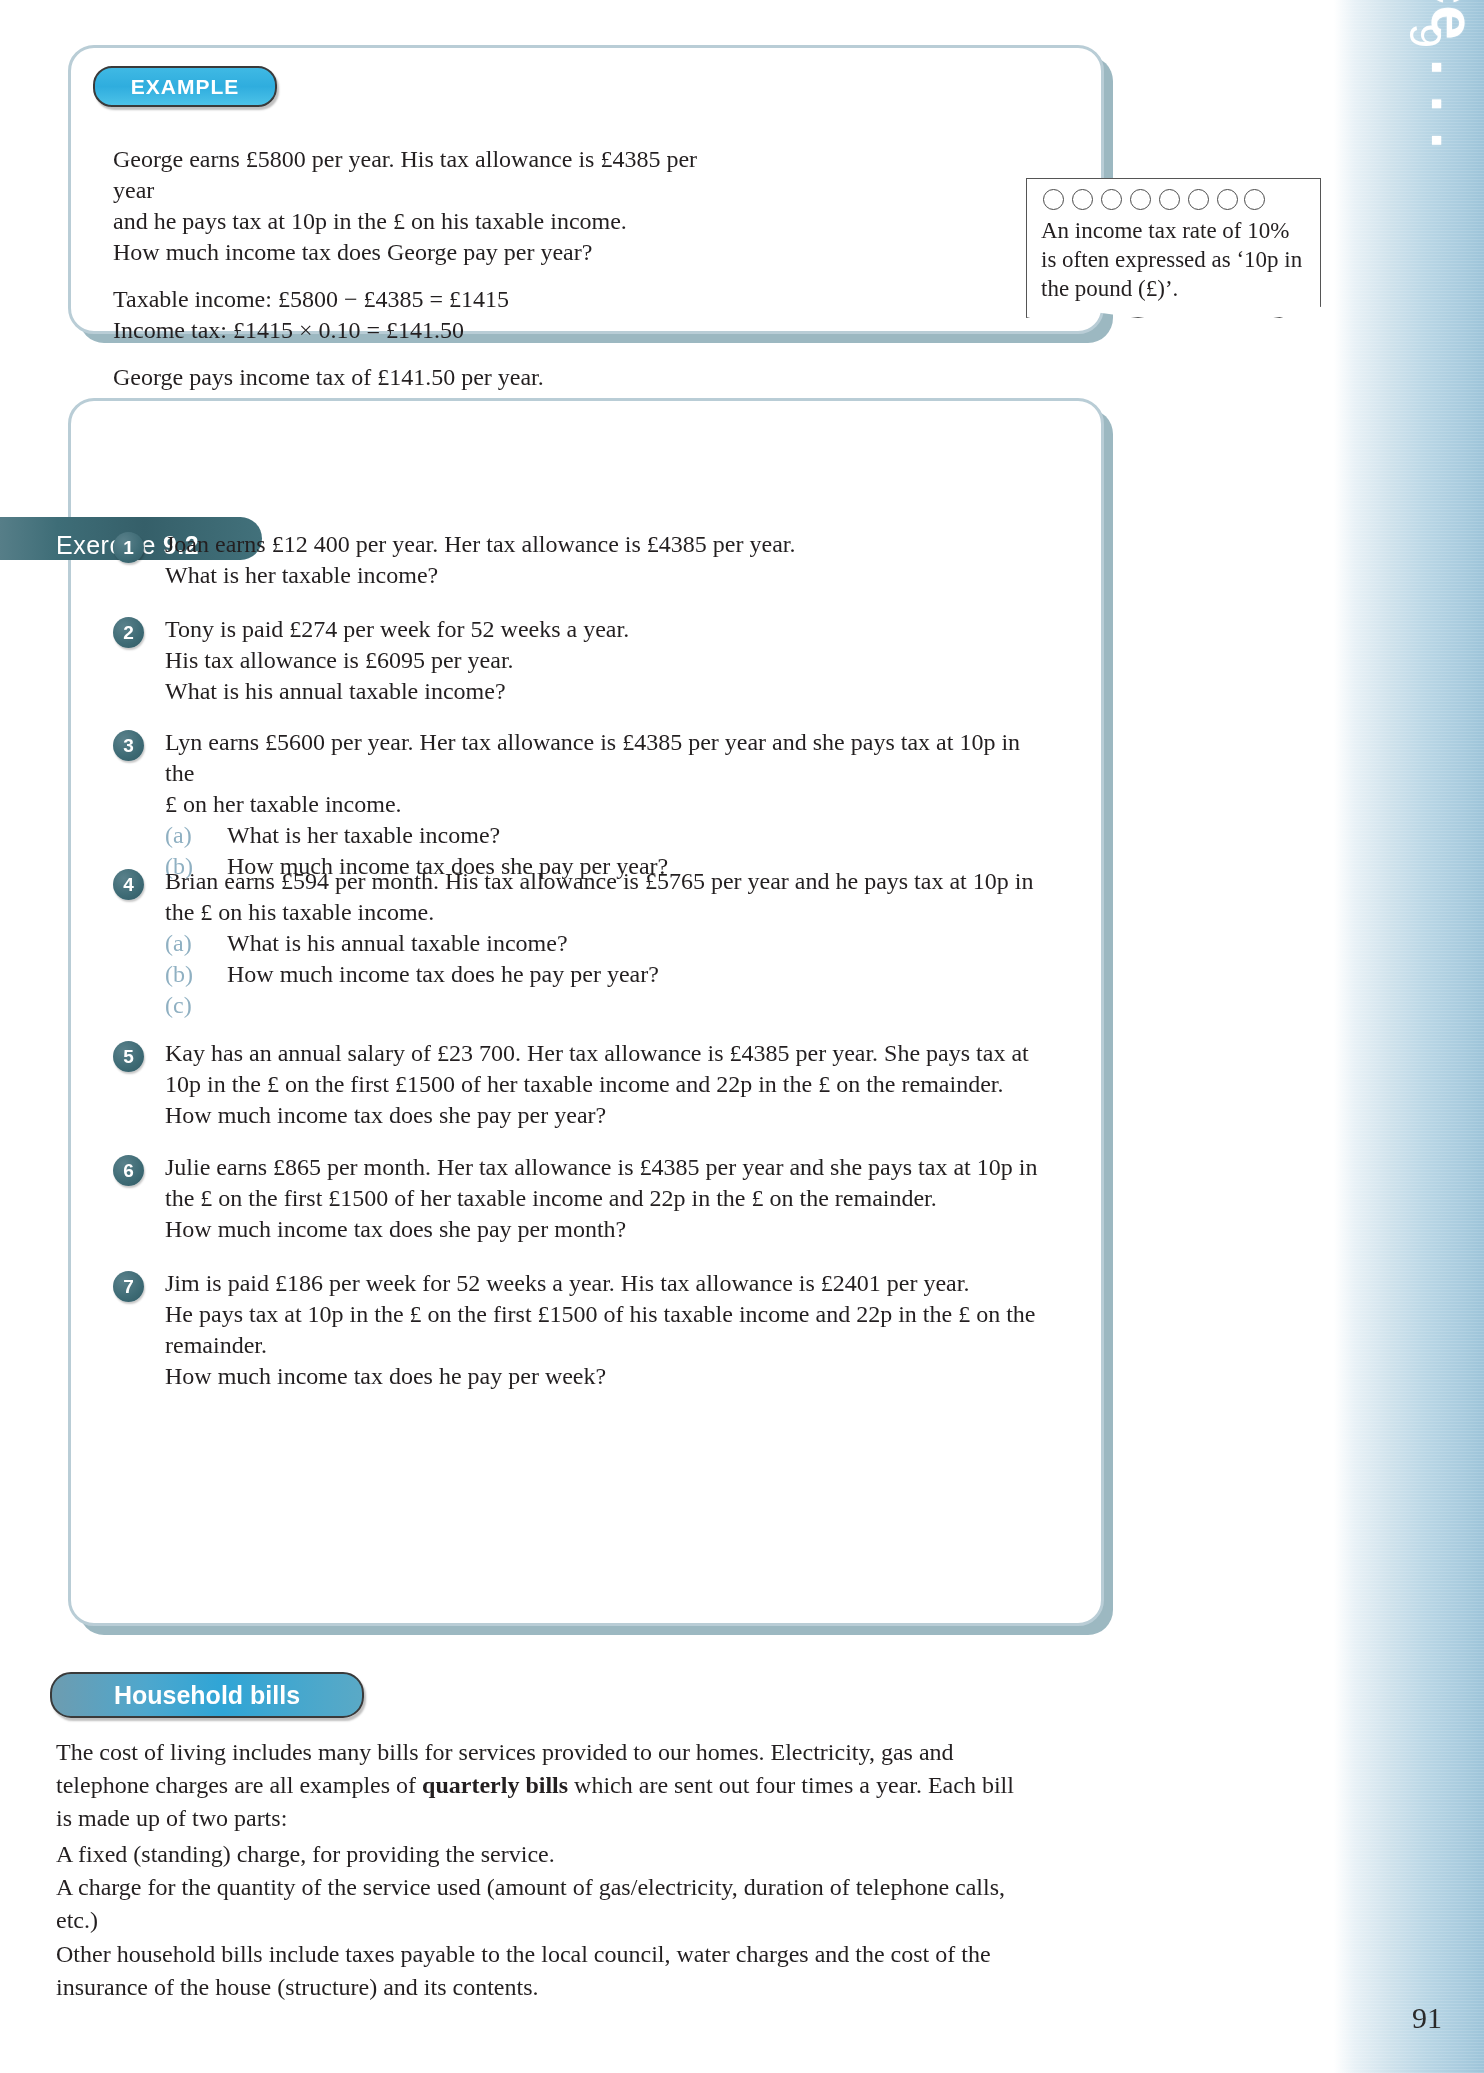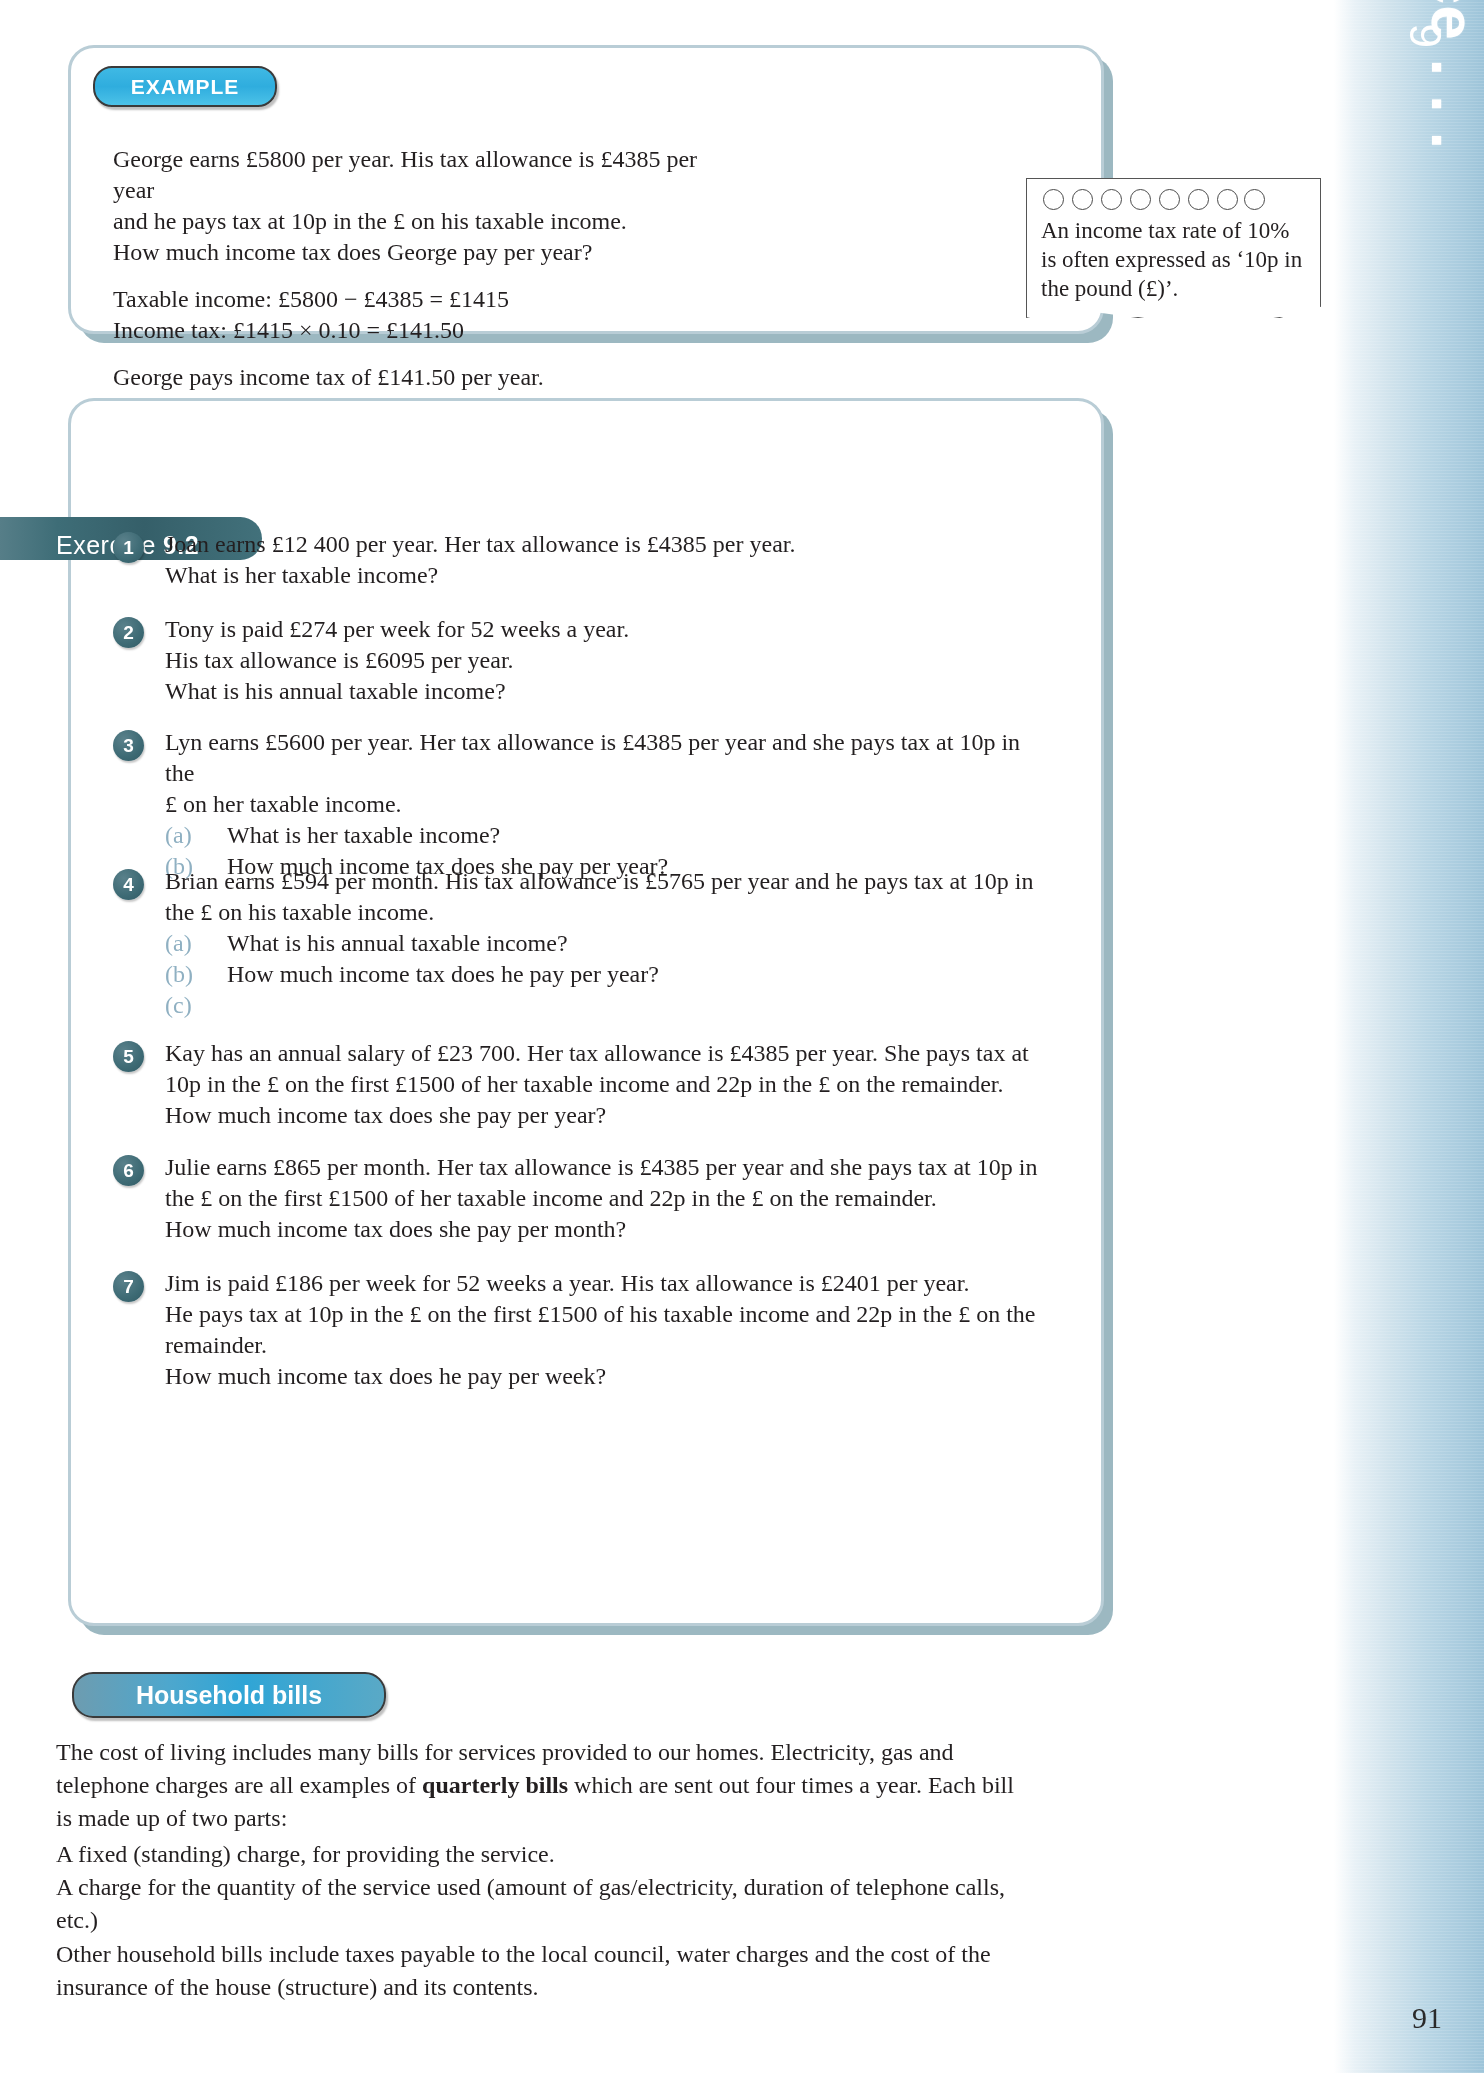--- a/index.html
+++ b/index.html
@@ -81,21 +81,21 @@
     color:#fff;
     display:flex; align-items:flex-end;
     padding-left:56px; box-sizing:border-box;
     font-family:"Liberation Sans","DejaVu Sans",sans-serif;
     font-size:25px; letter-spacing:.5px;margin-top:39px;
   }
   .exercise-banner b{font-weight:700; margin-left:7px;}
 
   
   .hh-pill{
-    position:absolute; left:72px; top:1672px;
+    position:absolute; left:50px; top:1672px;
     width:310px; height:42px;
     border-radius:21px;
     background:linear-gradient(to right,#6d9cb0 0%, #4ea7cd 30%, #2fa5d6 55%, #5aa9c6 100%);
     border:2.5px solid #3a3a3a;
     color:#fff;
     font-family:"Liberation Sans","DejaVu Sans",sans-serif;
     font-weight:700; font-size:25px;
     display:flex; align-items:center; justify-content:center;
     box-shadow:2px 3px 2px rgba(0,0,0,.25);
   }

